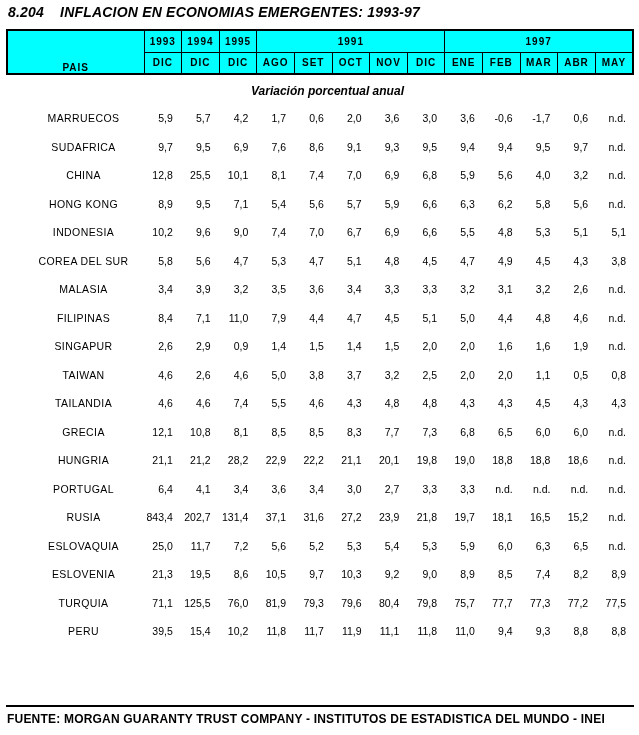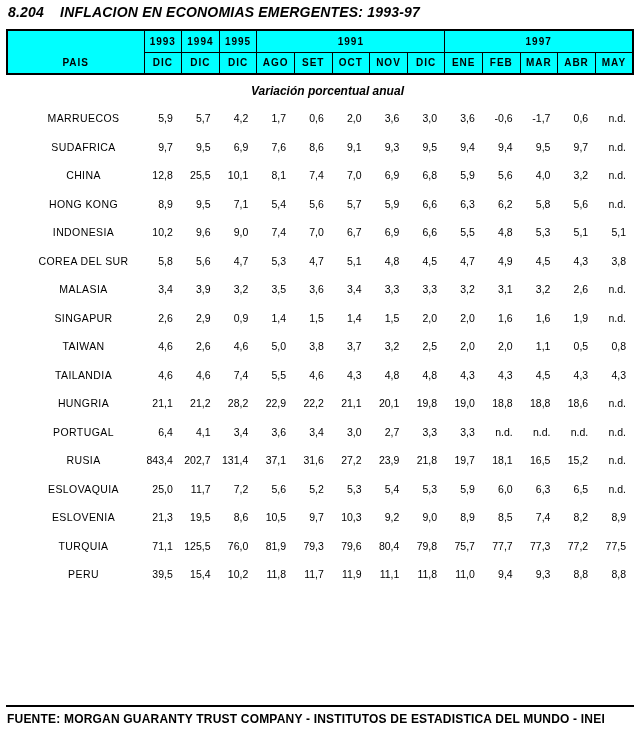--- a/index.html
+++ b/index.html
@@ -29,21 +29,21 @@
     border: 2px solid #000000;
   }
   .header-table th {
     border: 1px solid #000000;
     font-size: 10px; font-weight: bold;
     text-align: center; vertical-align: middle;
     height: 22px; padding: 0;
     letter-spacing: 1px;
   }
   .header-table th.pais-cell {
-    vertical-align: bottom; padding-bottom: 5px;
+    vertical-align: bottom; 
   }
 
   .subtitle {
     position: absolute; left: 8px; top: 84px; width: 639px;
     text-align: center;
     font-size: 12px; font-weight: bold; font-style: italic;
   }
 
   .data-table {
     position: absolute; left: 6px; top: 104px;
@@ -249,20 +249,36 @@
           <td class="val">3,4</td>
           <td class="val">3,3</td>
           <td class="val">3,3</td>
           <td class="val">3,2</td>
           <td class="val">3,1</td>
           <td class="val">3,2</td>
           <td class="val">2,6</td>
           <td class="val">n.d.</td>
         </tr>
         <tr>
+          <td class="country">FILIPINAS</td>
+          <td class="val">8,4</td>
+          <td class="val">7,1</td>
+          <td class="val">11,0</td>
+          <td class="val">7,9</td>
+          <td class="val">4,4</td>
+          <td class="val">4,7</td>
+          <td class="val">4,5</td>
+          <td class="val">5,1</td>
+          <td class="val">5,0</td>
+          <td class="val">4,4</td>
+          <td class="val">4,8</td>
+          <td class="val">4,6</td>
+          <td class="val">n.d.</td>
+        </tr>
+        <tr>
           <td class="country">SINGAPUR</td>
           <td class="val">2,6</td>
           <td class="val">2,9</td>
           <td class="val">0,9</td>
           <td class="val">1,4</td>
           <td class="val">1,5</td>
           <td class="val">1,4</td>
           <td class="val">1,5</td>
           <td class="val">2,0</td>
           <td class="val">2,0</td>
@@ -295,20 +311,36 @@
           <td class="val">5,5</td>
           <td class="val">4,6</td>
           <td class="val">4,3</td>
           <td class="val">4,8</td>
           <td class="val">4,8</td>
           <td class="val">4,3</td>
           <td class="val">4,3</td>
           <td class="val">4,5</td>
           <td class="val">4,3</td>
           <td class="val">4,3</td>
+        </tr>
+        <tr>
+          <td class="country">GRECIA</td>
+          <td class="val">12,1</td>
+          <td class="val">10,8</td>
+          <td class="val">8,1</td>
+          <td class="val">8,5</td>
+          <td class="val">8,5</td>
+          <td class="val">8,3</td>
+          <td class="val">7,7</td>
+          <td class="val">7,3</td>
+          <td class="val">6,8</td>
+          <td class="val">6,5</td>
+          <td class="val">6,0</td>
+          <td class="val">6,0</td>
+          <td class="val">n.d.</td>
         </tr>
         <tr>
           <td class="country">HUNGRIA</td>
           <td class="val">21,1</td>
           <td class="val">21,2</td>
           <td class="val">28,2</td>
           <td class="val">22,9</td>
           <td class="val">22,2</td>
           <td class="val">21,1</td>
           <td class="val">20,1</td>

